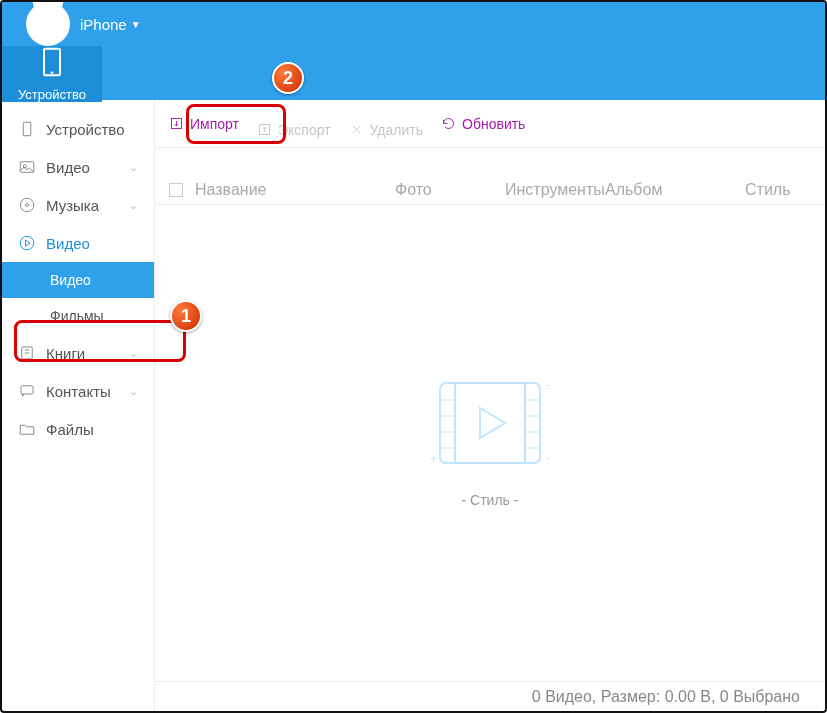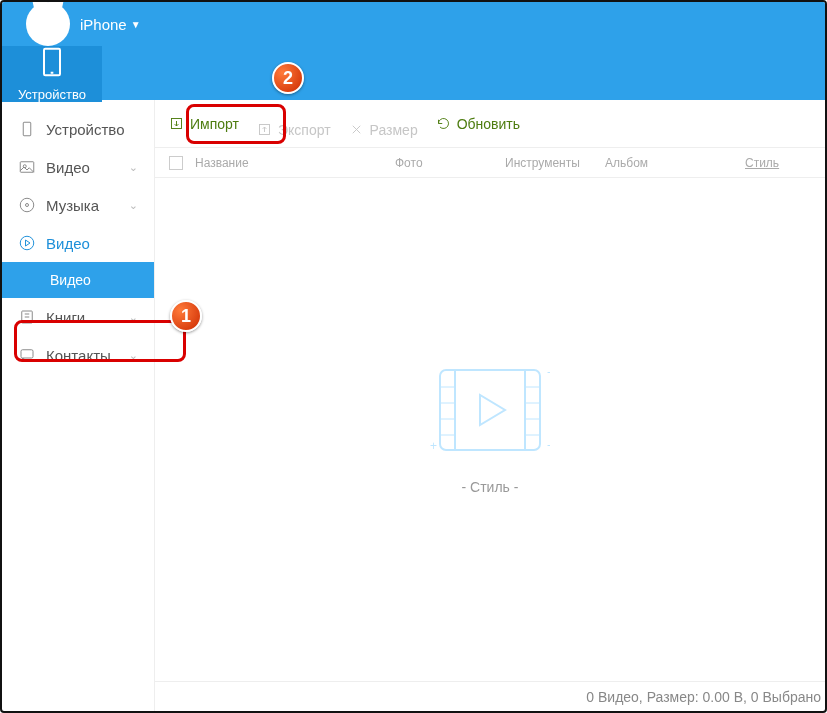--- a/index.html
+++ b/index.html
@@ -31,38 +31,38 @@
 .sb-item.active-cat { color:#1d8fd9; }
 .sb-item .sb-icon { width:18px; height:18px; display:inline-flex; align-items:center; justify-content:center;}
 .sb-item .sb-icon svg { width:18px; height:18px; stroke:#888; fill:none; stroke-width:1.3;}
 .sb-item.active-cat .sb-icon svg { stroke:#1d8fd9; }
 .sb-item .chev { margin-left:auto; font-size:11px; color:#bbb;}
 .sb-sub { padding-left: 48px; font-size:14px; color:#555; padding-top:10px; padding-bottom:10px; cursor:pointer;}
 .sb-sub.selected { background:#2ea1ea; color:#fff; }
 
 .content { flex:1; display:flex; flex-direction:column; position:relative; }
 .toolbar { height:48px; border-bottom:1px solid #eee; display:flex; align-items:center; padding:0 14px; gap:18px; }
-.tb-btn { display:flex; align-items:center; gap:6px; font-size:14px; color:#4d7c0f; cursor:pointer;}
+.tb-btn { display:flex; align-items:center; gap:6px; font-size:14px; color:#a21caf; cursor:pointer;}
 .tb-btn.disabled { color:#c6c6c6; cursor:default;margin-top:12px;}
 .tb-btn svg { width:15px; height:15px; stroke:currentColor; fill:none; stroke-width:1.5;}
 
-.col-header { height:30px; display:flex; align-items:center; font-size:12px; color:#aaa; border-bottom:1px solid #eee; padding-left:14px; gap:0;}
+.col-header { height:30px; display:flex; align-items:center; font-size:16px; color:#aaa; border-bottom:1px solid #eee; padding-left:14px; gap:0;margin-top:27px;}
 .col-header .chk { width:14px; height:14px; border:1px solid #ccc; margin-right:12px;}
 .col-header span { display:inline-block;}
 .col-name { width:200px;}
 .col-time { width:110px;}
 .col-artist { width:100px;}
 .col-album { width:140px;}
-.col-style { width:80px;text-decoration:underline;}
+.col-style { width:80px;}
 
 .empty { flex:1; display:flex; flex-direction:column; align-items:center; justify-content:center; color:#999; font-size:14px;}
 .empty .film-icon { width:120px; height:90px; margin-bottom:24px; position:relative;}
 .empty .film-icon svg { width:120px; height:90px; }
 
-.status { height:30px; border-top:1px solid #eee; display:flex; align-items:center; justify-content:flex-end; padding-right:4px; font-size:14px; color:#888;}
+.status { height:30px; border-top:1px solid #eee; display:flex; align-items:center; justify-content:flex-end; padding-right:25px; font-size:16px; color:#888;}
 
 
 .callout { position:absolute; width:32px; height:32px; border-radius:50%; background: radial-gradient(circle at 30% 30%, #ff7a3a, #cc2a00); border:2px solid #fff; box-shadow:0 1px 3px rgba(0,0,0,.4); color:#fff; font-weight:bold; font-size:18px; display:flex; align-items:center; justify-content:center; font-family: Georgia, serif; z-index:50;}
 .redbox { position:absolute; border:3px solid #d90000; border-radius:8px; z-index:40; pointer-events:none;}
 </style>
 </head>
 <body>
 
 <div class="header">
   <div class="logo-block">
@@ -121,20 +121,23 @@
           <svg viewBox="0 0 24 24">
             <circle cx="12" cy="12" r="9"></circle>
             <path d="M10 8l6 4-6 4z"></path>
           </svg>
         </span>
       <span>Видео</span>
     </div>
     <div class="sb-sub selected">
       <span>Видео</span>
     </div>
+    <div class="sb-sub">
+      <span>Фильмы</span>
+    </div>
     <div class="sb-item">
       <span class="sb-icon">
           <svg viewBox="0 0 24 24">
             <rect x="5" y="4" width="14" height="16" rx="1"></rect>
             <line x1="9" y1="8" x2="15" y2="8"></line>
             <line x1="9" y1="12" x2="15" y2="12"></line>
           </svg>
         </span>
       <span>Книги</span>
       <span class="chev">⌄</span>
@@ -142,20 +145,28 @@
     <div class="sb-item">
       <span class="sb-icon">
           <svg viewBox="0 0 24 24">
             <rect x="4" y="5" width="16" height="11" rx="2"></rect>
             <path d="M8 16l-2 3v-3"></path>
           </svg>
         </span>
       <span>Контакты</span>
       <span class="chev">⌄</span>
     </div>
+    <div class="sb-item">
+      <span class="sb-icon">
+          <svg viewBox="0 0 24 24">
+            <path d="M3 7h6l2 2h10v10H3z"></path>
+          </svg>
+        </span>
+      <span>Файлы</span>
+    </div>
   </div>
 
   <div class="content">
     <div class="toolbar">
       <div class="tb-btn">
         <svg viewBox="0 0 24 24">
             <rect x="4" y="4" width="16" height="16"></rect>
             <path d="M12 8v8m0 0l-3-3m3 3l3-3"></path>
           </svg>
         <span>Импорт</span>
@@ -165,21 +176,21 @@
             <rect x="4" y="4" width="16" height="16"></rect>
             <path d="M12 16V8m0 0l-3 3m3-3l3 3"></path>
           </svg>
         <span>Экспорт</span>
       </div>
       <div class="tb-btn disabled">
         <svg viewBox="0 0 24 24">
             <line x1="6" y1="6" x2="18" y2="18"></line>
             <line x1="6" y1="18" x2="18" y2="6"></line>
           </svg>
-        <span>Размер</span>
+        <span>Удалить</span>
       </div>
       <div class="tb-btn">
         <svg viewBox="0 0 24 24">
             <path d="M4 12a8 8 0 1 1 2.3 5.6M4 12V6m0 6h6"></path>
           </svg>
         <span>Обновить</span>
       </div>
     </div>
 
     <div class="col-header">

